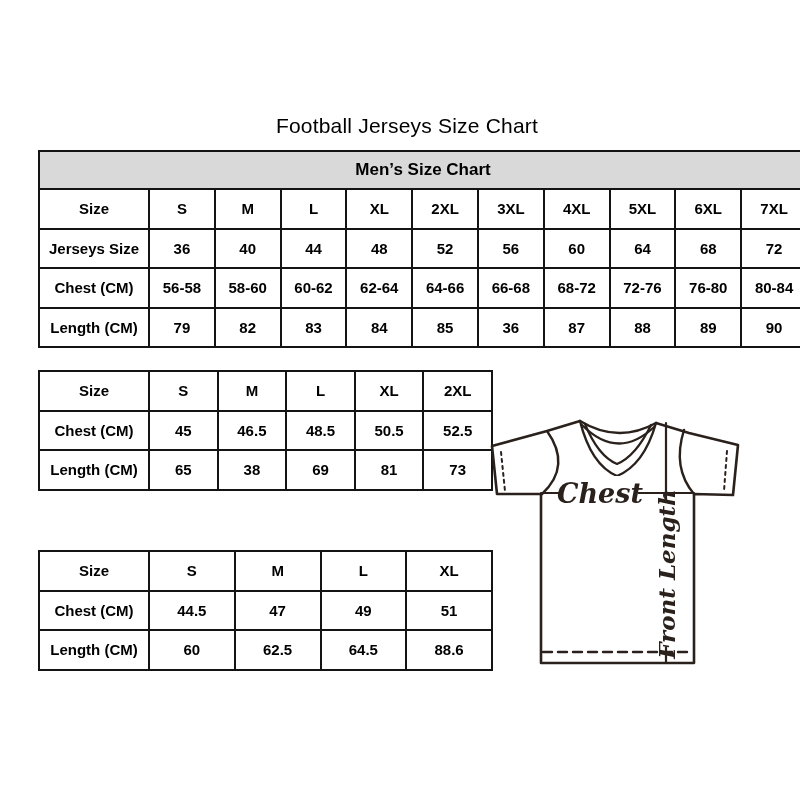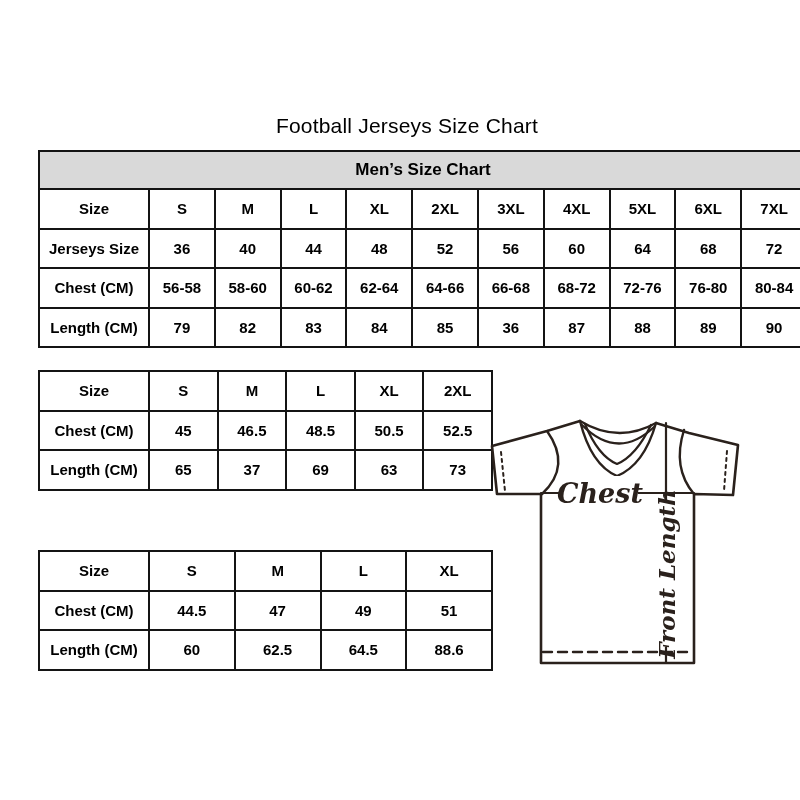--- a/index.html
+++ b/index.html
@@ -166,23 +166,23 @@
             <td>Chest (CM)</td>
             <td>45</td>
             <td>46.5</td>
             <td>48.5</td>
             <td>50.5</td>
             <td>52.5</td>
           </tr>
           <tr>
             <td>Length (CM)</td>
             <td>65</td>
-            <td>37</td>
+            <td>38</td>
             <td>69</td>
-            <td>63</td>
+            <td>81</td>
             <td>73</td>
           </tr>
         </tbody>
       </table>
     </div>
   <div class="table-wrap t-youth">
       <table class="size-table">
         <colgroup>
           <col class="label-col">
           <col>

